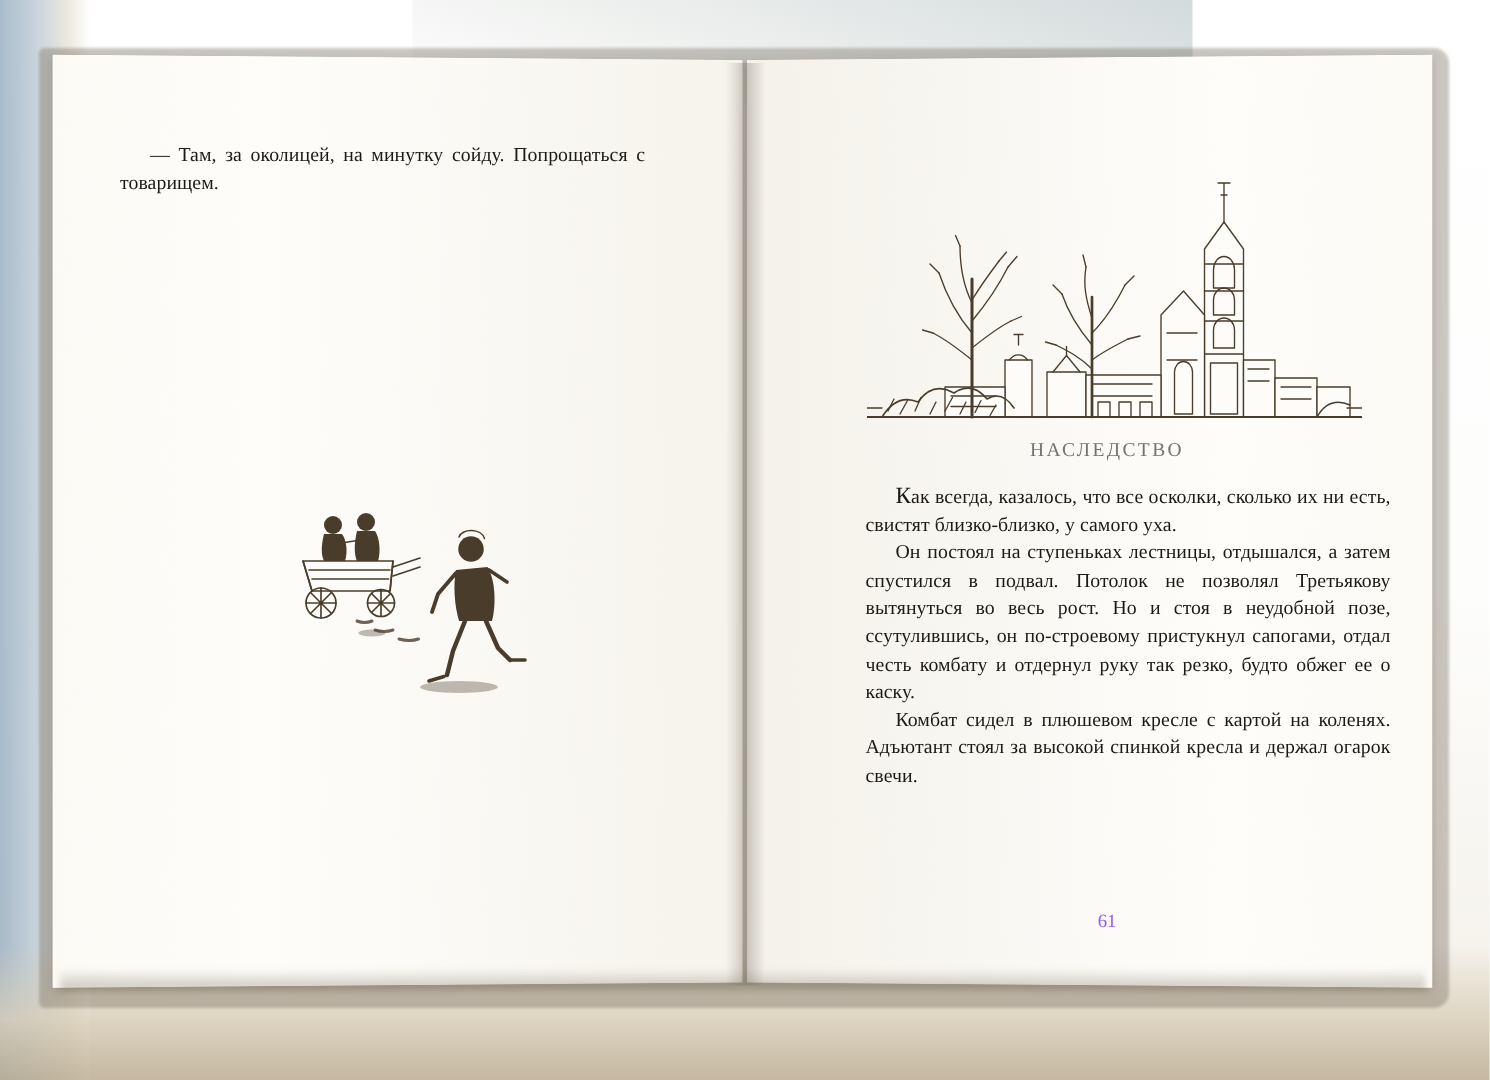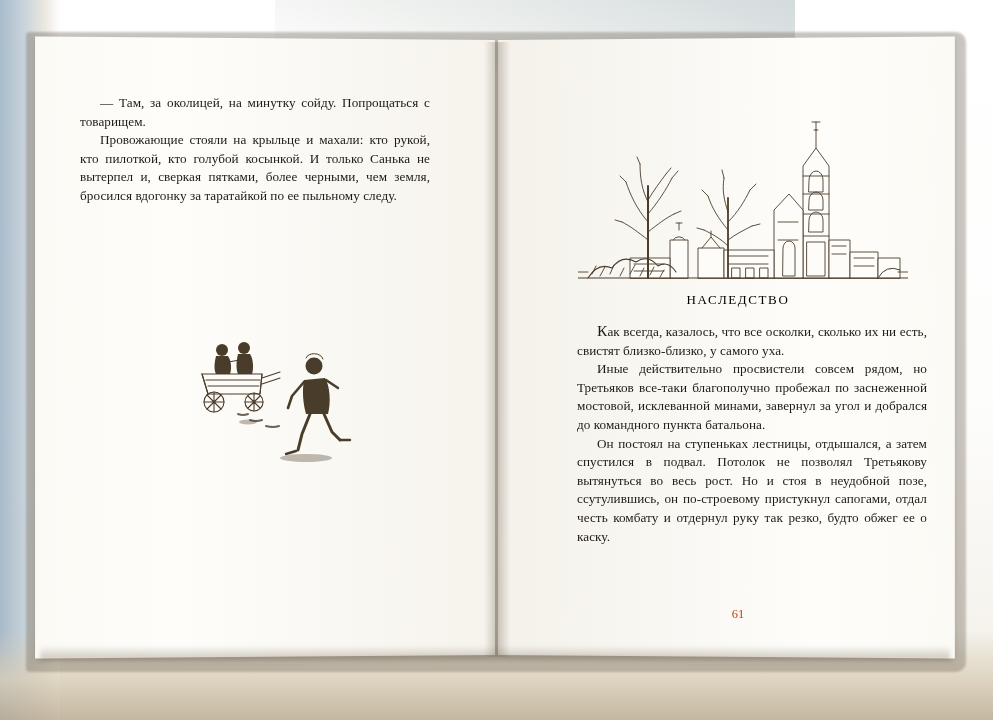--- a/index.html
+++ b/index.html
@@ -128,34 +128,34 @@
     text-indent: 20px;
   }
   .chapter-title {
     position: absolute;
     left: 545px;
     top: 270px;
     width: 350px;
     text-align: center;
     font-size: 13px;
     letter-spacing: 1.6px;
-    color: #000000;
+    color: #737373;
   }
   .dropcap-line::first-letter {
     font-size: 15.5px;
   }
 
   .folio {
     position: absolute;
     left: 545px;
     top: 585px;
     width: 350px;
     text-align: center;
     font-size: 12.5px;
-    color: #c2410c;
+    color: #8b5cf6;
   }
 
   
   .illus-left {
     position: absolute;
     left: 170px;
     top: 300px;
     width: 190px;
     height: 150px;
   }
@@ -188,21 +188,20 @@
   <div class="backdrop-topright"></div>
   <div class="backdrop-bottom"></div>
 
   <div class="book">
     <div class="cover-edge"></div>
 
     <div class="page page-left"></div>
 
     <div class="text-col text-left">
       <p class="dash">— Там, за околицей, на минутку сойду. Попрощаться с товарищем.</p>
-      <p>Провожающие стояли на крыльце и махали: кто рукой, кто пилоткой, кто голубой косынкой. И только Санька не вытерпел и, сверкая пятками, более черными, чем земля, бросился вдогонку за таратайкой по ее пыльному следу.</p>
     </div>
 
     <div class="illus-left">
       <svg width="190" height="150" viewBox="0 0 190 150" xmlns="http://www.w3.org/2000/svg">
         <g fill="none" stroke="#4a3c2a" stroke-width="1.1" stroke-linecap="round" stroke-linejoin="round">
 
           <path d="M14 52 L74 52 L72 72 L20 72 Z" fill="#fdfcf8"></path>
           <path d="M14 52 L20 72 M74 52 L72 72"></path>
           <path d="M18 58 L72 58 M20 64 L71 64"></path>
 
@@ -289,22 +288,22 @@
           <path d="M0 188 h330" stroke-width="1.2"></path>
           <path d="M0 182 h10 M320 182 h10"></path>
         </g>
       </svg>
     </div>
 
     <div class="chapter-title">НАСЛЕДСТВО</div>
 
     <div class="text-col text-right">
       <p class="dropcap-line">Как всегда, казалось, что все осколки, сколько их ни есть, свистят близко-близко, у самого уха.</p>
-      <p>Иные действительно просвистели совсем рядом, но Третьяков все-таки благополучно пробежал по заснеженной мостовой, исклеванной минами, завернул за угол и добрался до командного пункта батальона.</p>
       <p>Он постоял на ступеньках лестницы, отдышался, а затем спустился в подвал. Потолок не позволял Третьякову вытянуться во весь рост. Но и стоя в неудобной позе, ссутулившись, он по-строевому пристукнул сапогами, отдал честь комбату и отдернул руку так резко, будто обжег ее о каску.</p>
+      <p>Комбат сидел в плюшевом кресле с картой на коленях. Адъютант стоял за высокой спинкой кресла и держал огарок свечи.</p>
     </div>
 
     <div class="folio">61</div>
 
     <div class="gutter"></div>
     <div class="shadow-strip"></div>
   </div>
 
 </div>
 

